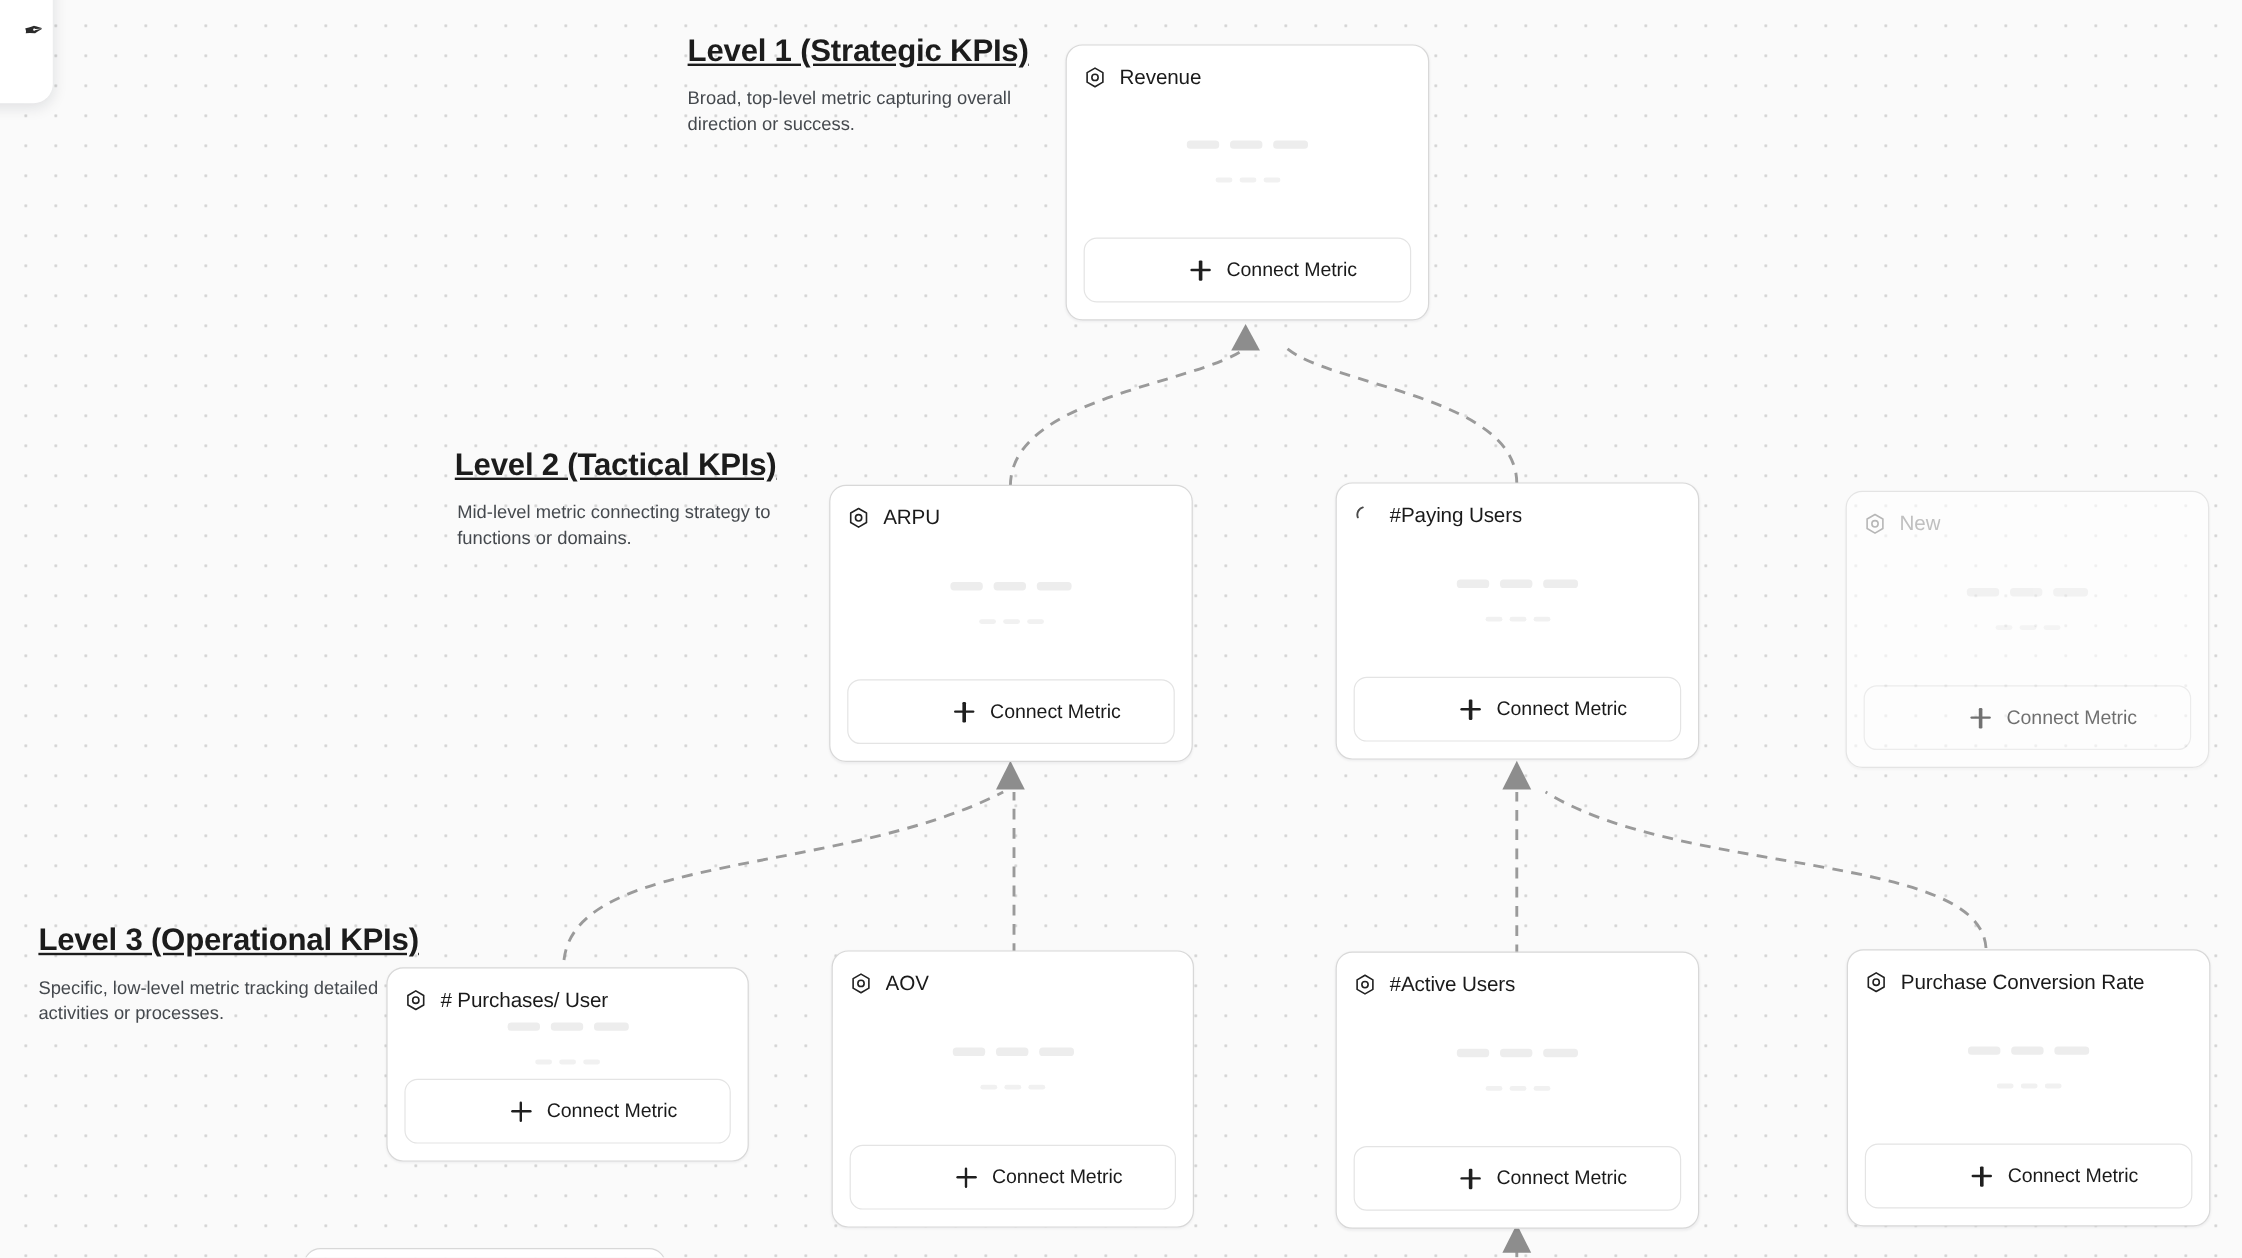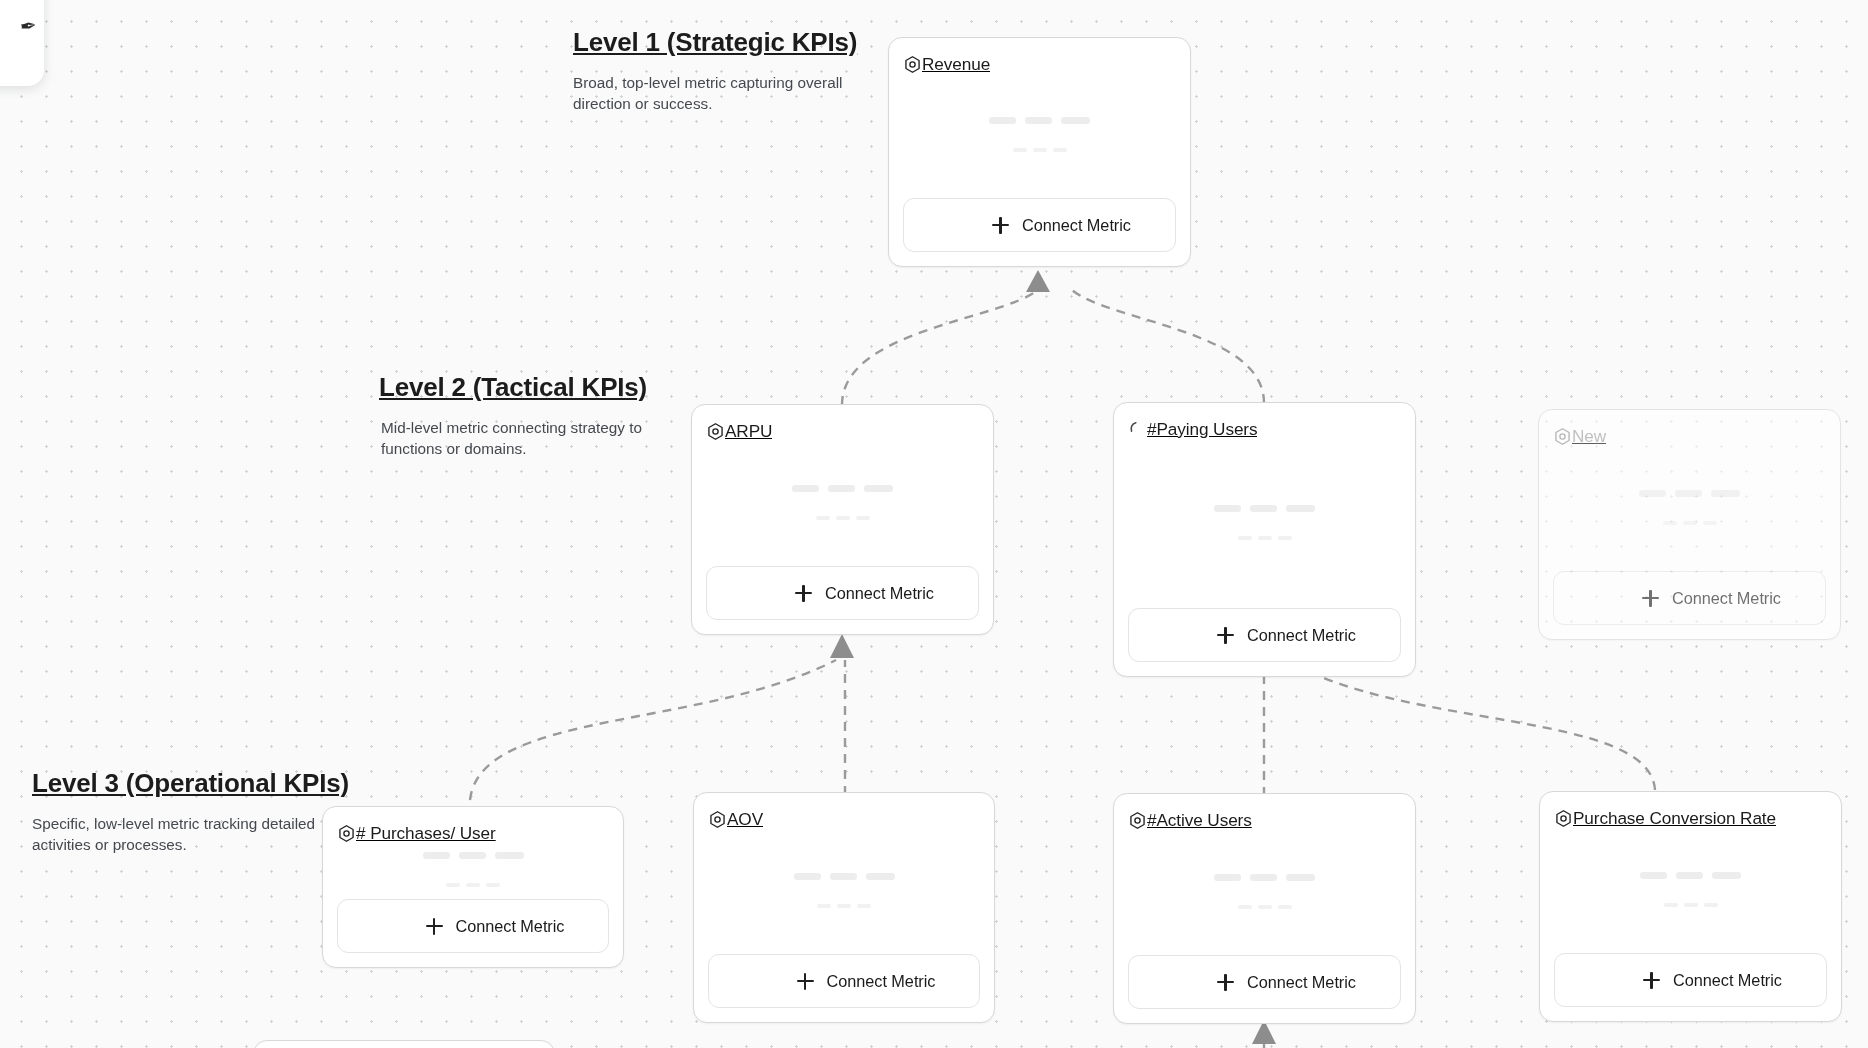--- a/index.html
+++ b/index.html
@@ -75,23 +75,23 @@
     box-shadow: 0 1px 2px rgba(16,24,40,0.05);
     display: flex;
     flex-direction: column;
     padding: 13px 14px 14px 14px;
   }
   .node.dim { opacity: 0.62; margin-left: 22px; }
 
   .node-header {
     display: flex;
     align-items: center;
+    gap: 11px;
     height: 26px;
     flex: 0 0 auto;
-    text-decoration: underline;
   }
   .node-icon {
     width: 19px;
     height: 19px;
     flex: 0 0 19px;
     display: block;
   }
   .node-title {
     font-size: 17.2px;
     font-weight: 500;
@@ -281,21 +281,21 @@
         <span class="skel-pill s"></span>
         <span class="skel-pill s"></span>
       </div>
     </div>
     <div class="connect-btn">
       <span class="plus-icon"></span>
       <span class="connect-label">Connect Metric</span>
     </div>
   </div>
 
-  <div class="node" style="left:1113px; top:402px; width:303px; height:275px;">
+  <div class="node" style="left:1113px; top:402px; width:303px; height:231px;">
     <div class="node-header">
       <svg class="node-icon" viewBox="0 0 24 24">
         <path d="M5.6 16.5 A8 8 0 1 1 19.4 9.2" fill="none" stroke="#4a4a4a" stroke-width="2" stroke-linecap="round" stroke-dasharray="13 40" stroke-dashoffset="0" transform="rotate(20 12 12)"></path>
       </svg>
       <span class="node-title">#Paying Users</span>
     </div>
     <div class="node-body">
       <div class="skel-row">
         <span class="skel-pill w1"></span>
         <span class="skel-pill w2"></span>

